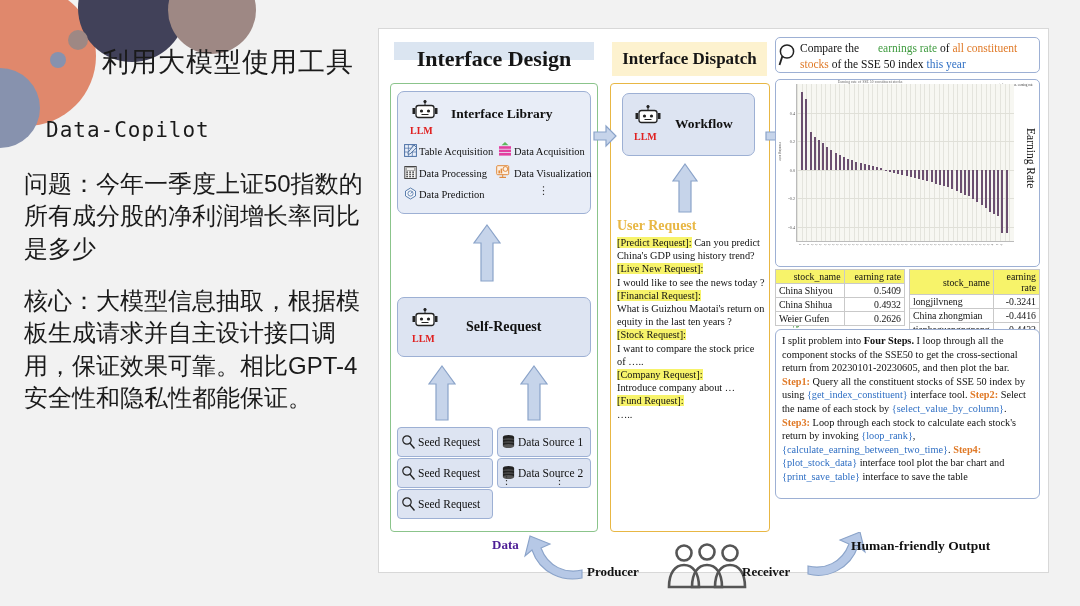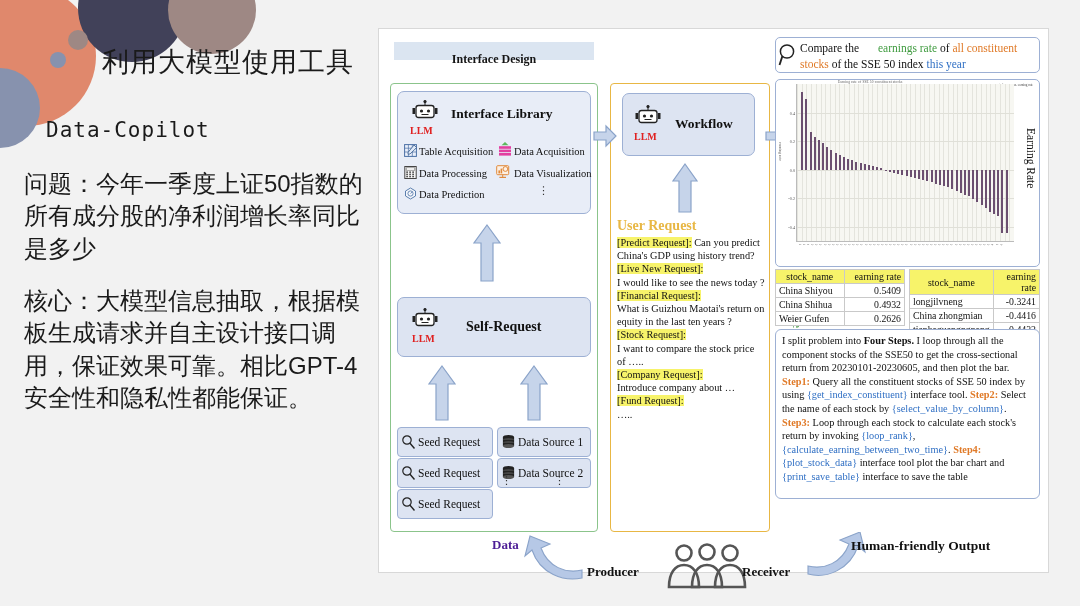--- a/index.html
+++ b/index.html
@@ -48,21 +48,21 @@
   }
 
   
   .panel-head {
     position: absolute; text-align: center;
     font-family: "Liberation Serif", serif;
     font-weight: bold; color: #151515;
   }
   #head-design {
     left: 15px; top: 13px; width: 200px; height: 18px; line-height: 34px;
-    font-size: 12px; background: #dbe5f1;
+    font-size: 22px; background: #dbe5f1;
   }
   #head-dispatch {
     left: 233px; top: 13px; width: 155px; height: 34px; line-height: 34px;
     font-size: 17px; background: #fdf2cf;
   }
 
   
   .col-outline { position: absolute; border-radius: 4px; }
   #col-design   { left: 11px;  top: 54px; width: 208px; height: 449px; border: 1.2px solid #8bc48b; }
   #col-dispatch { left: 231px; top: 54px; width: 160px; height: 449px; border: 1.2px solid #e8b744; }
@@ -210,21 +210,21 @@
     position: absolute; left: 396px; top: 240px; width: 265px; height: 56px;
   }
   table.t {
     position: absolute; border-collapse: collapse;
     font-family: "Liberation Serif", serif; font-size: 9.8px; color: #111;
   }
   #t-left  { left: 0px;   width: 130px; }
   #t-right { left: 134px; width: 131px; }
   table.t th {
     background: #f7f36a; font-weight: normal; border: 1px solid #c9c9c9;
-    padding: 1px 3px; text-align: center;
+    padding: 1px 3px; text-align: right;
   }
   table.t th.r, table.t td.r { text-align: right; }
   table.t td { border: 1px solid #c9c9c9; padding: 1px 3px; background: #fff; }
 
   
   #concl-box {
     position: absolute; left: 396px; top: 300px; width: 265px; height: 170px;
     border: 1px solid #9db0d4; border-radius: 6px; background: #fff;
     font-family: "Liberation Serif", serif; font-size: 10.3px;
     line-height: 13.6px; color: #111; padding: 4px 6px;
@@ -264,20 +264,21 @@
 <div class="left">
   <div id="subtitle">Data-Copilot</div>
   <div id="slide-title">利用大模型使用工具</div>
   <div id="question">问题：今年一季度上证50指数的所有成分股的净利润增长率同比是多少</div>
   <div id="core">核心：大模型信息抽取，根据模板生成请求并自主设计接口调用，保证效果可靠。相比GPT-4安全性和隐私性都能保证。</div>
 </div>
 
 <div id="figure">
 
   <div class="panel-head" id="head-design">Interface Design</div>
+  <div class="panel-head" id="head-dispatch">Interface Dispatch</div>
 
   <div class="col-outline" id="col-design"></div>
   <div class="col-outline" id="col-dispatch"></div>
 
   <div class="bluecard" id="lib-card">
     <svg class="robot" style="left:14px;top:8px;" viewBox="0 0 26 24">
       <line x1="13" y1="0" x2="13" y2="5" stroke="#222" stroke-width="1"></line>
       <circle cx="13" cy="1.6" r="1.6" fill="#222"></circle>
       <rect x="4" y="5.5" width="18" height="12" rx="2.5" fill="#fff" stroke="#222" stroke-width="1.3"></rect>
       <circle cx="9.5" cy="11" r="1.6" fill="#222"></circle>

